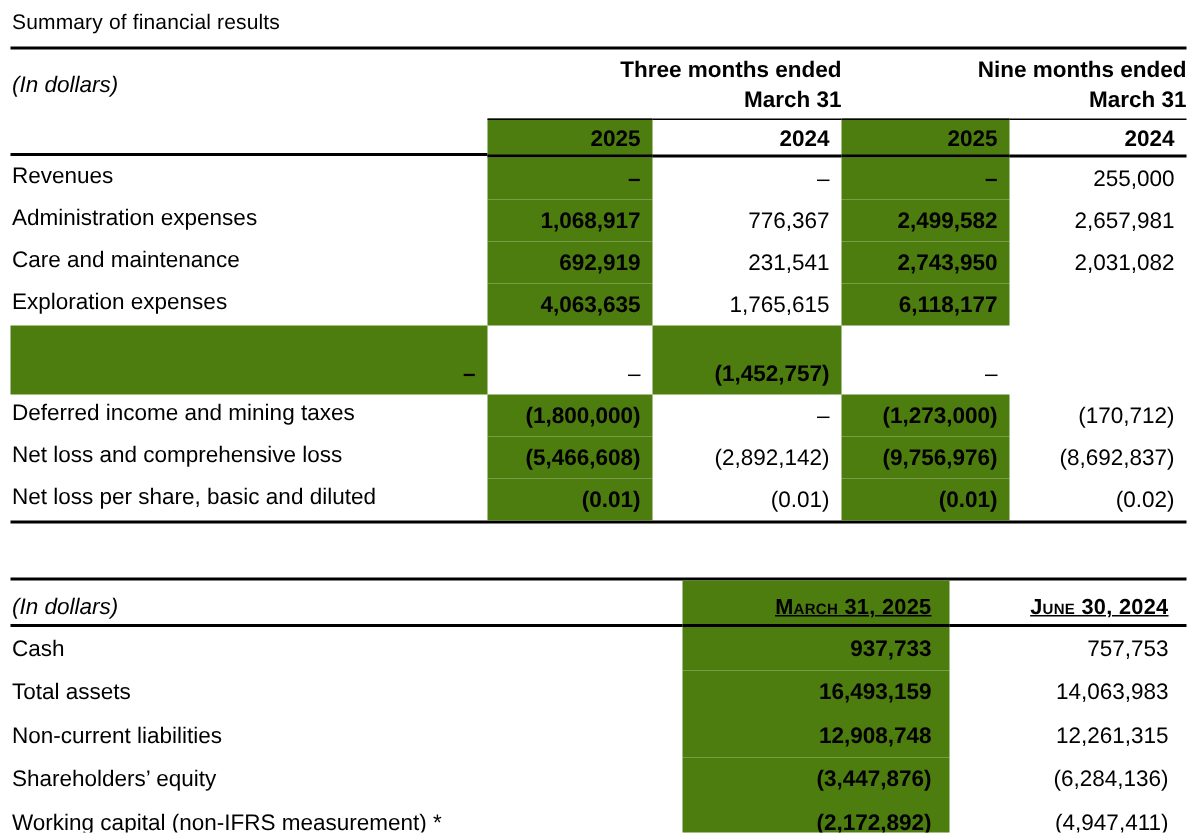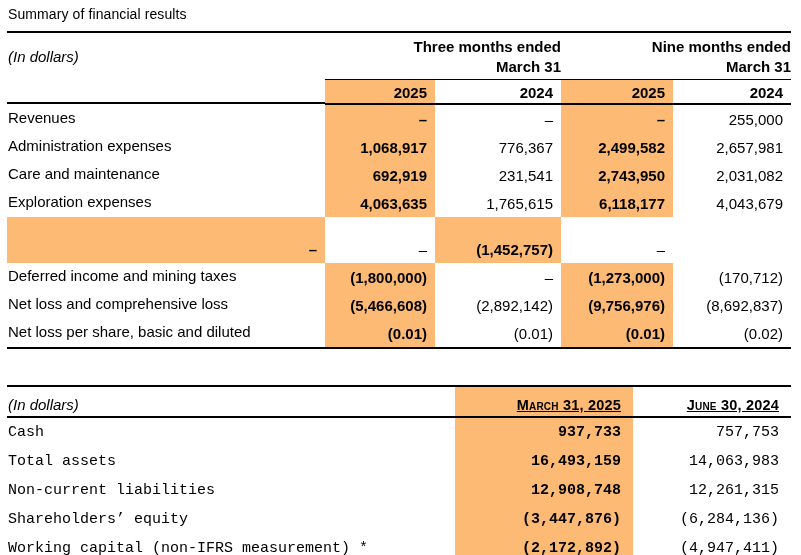--- a/index.html
+++ b/index.html
@@ -13,21 +13,21 @@
 
   .title {
     font-size:14px; font-weight:normal; margin:0 0 9px 1px;
     letter-spacing:0.1px;
   }
 
   
   .row { display:grid; }
   .c { display:flex; align-items:flex-end; }
   .num { justify-content:flex-end; text-align:right; }
-  .sh { background:#fdba74; }
+  .sh { background:#4d7c0f; }
   .b { font-weight:bold; }
   .it { font-style:italic; }
 
   
   .t1 { border-top:2px solid #000; border-bottom:2px solid #000; }
   .t1 .row { grid-template-columns:318px 110px 126px 112px 118px; }
   .t1 .num { padding-right:8px; }
 
   .t1-ghead { grid-template-columns:318px 236px 230px !important; }
   .t1-ghead .unit { align-items:center; padding-left:1px; }
@@ -58,21 +58,21 @@
   .t2-head .c {
     border-bottom:2px solid #000; height:26px; padding-bottom:3px;
   }
   .t2-head .unit { padding-left:1px; }
   .sc {
     font-variant:small-caps; font-weight:bold; font-size:14.5px;
     letter-spacing:0.2px;
     text-decoration:underline;
   }
 
-  .t2-body .c { min-height:23px; padding-bottom:6px;font-family:Liberation Mono, monospace; }
+  .t2-body .c { min-height:23px; padding-bottom:6px; }
   .t2-body .label { padding-left:1px; }
 </style>
 </head>
 <body>
 
 <div class="page">
 
   <div class="title">Summary of financial results</div>
 
   <div class="t1">
@@ -121,21 +121,20 @@
         <div class="c num">231,541</div>
         <div class="c num sh b">2,743,950</div>
         <div class="c num">2,031,082</div>
       </div>
 
       <div class="row">
         <div class="c label">Exploration expenses</div>
         <div class="c num sh b">4,063,635</div>
         <div class="c num">1,765,615</div>
         <div class="c num sh b">6,118,177</div>
-        <div class="c num">4,043,679</div>
       </div>
 
       <div class="row tall">
         <div class="c num sh b">–</div>
         <div class="c num">–</div>
         <div class="c num sh b">(1,452,757)</div>
         <div class="c num">–</div>
       </div>
 
       <div class="row">

